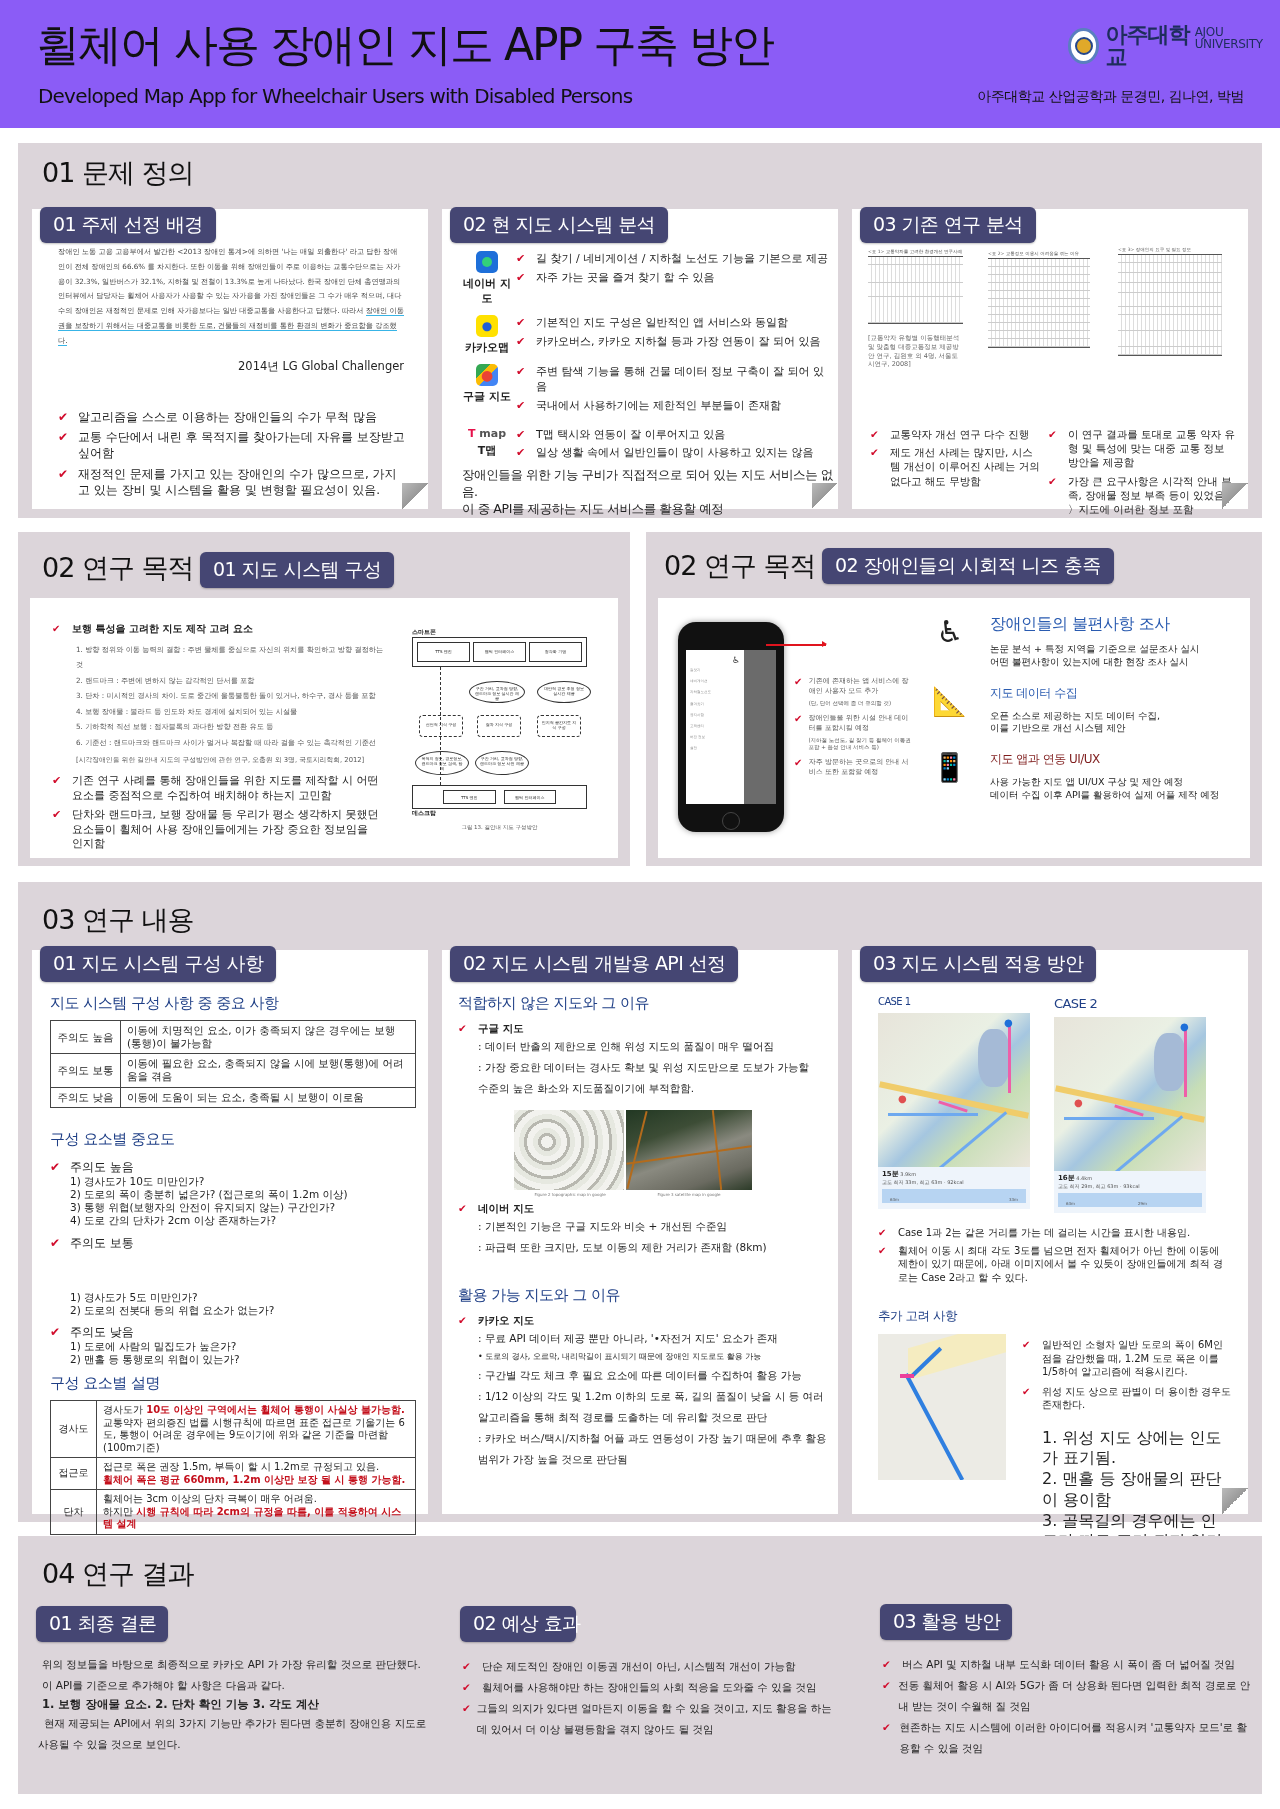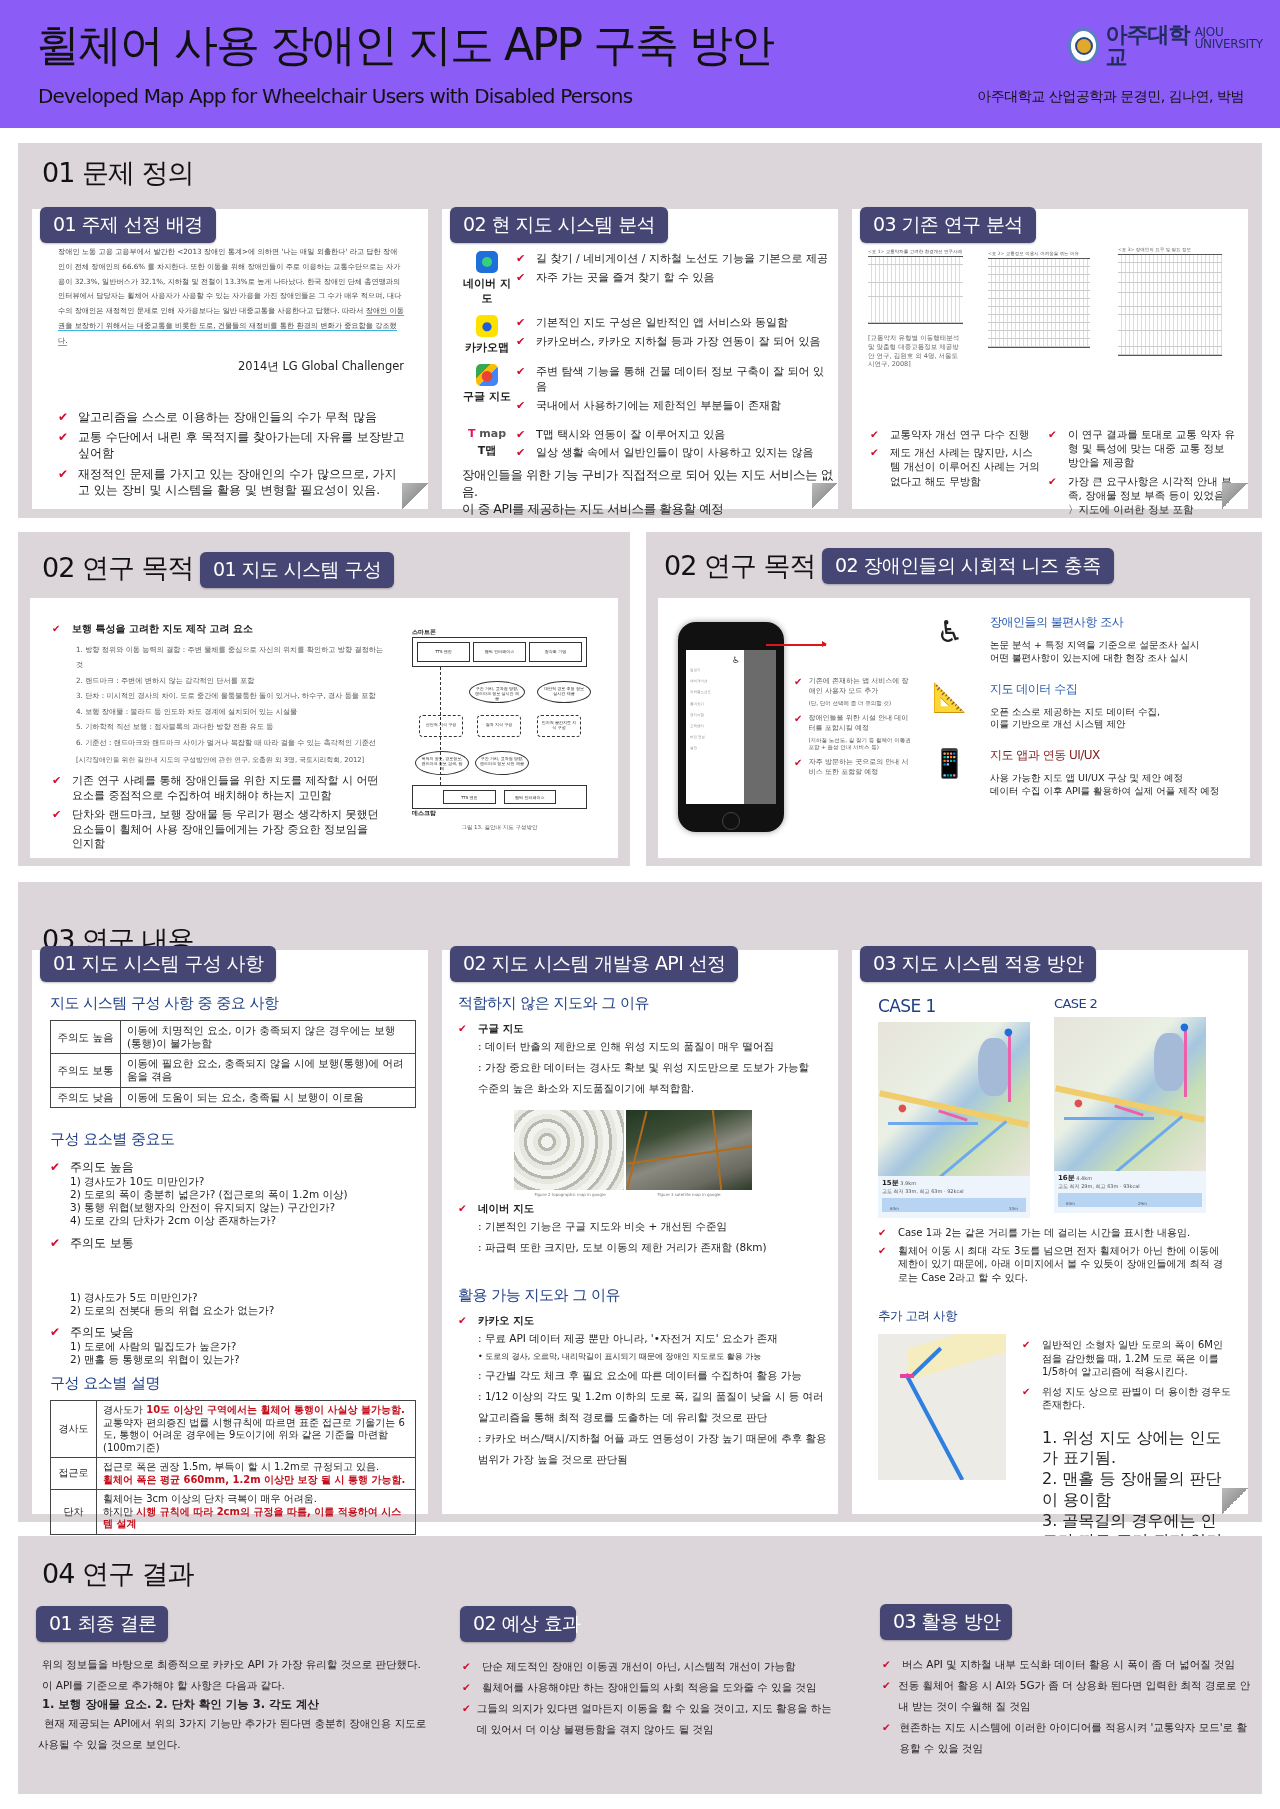--- a/index.html
+++ b/index.html
@@ -318,21 +318,21 @@
           <div>
             <div>자주 방문하는 곳으로의 안내 서비스 또한 포함할 예정</div>
           </div>
         </div>
     </div>
 
     <div style="position:absolute;left:268px;top:16px;width:310px;">
       <div style="display:flex;margin-bottom:16px;">
         <div style="width:48px;font-size:30px;text-align:center;">♿</div>
         <div style="flex:1;margin-left:16px;">
-            <div class="blue-h" style="font-size:12px;color:#2a5bb0;margin-bottom:8px;">장애인들의 불편사항 조사</div>
+            <div class="blue-h" style="font-size:16px;color:#2a5bb0;margin-bottom:8px;">장애인들의 불편사항 조사</div>
             <div style="font-size:9.5px;line-height:1.35;">논문 분석 + 특정 지역을 기준으로 설문조사 실시</div>
             <div style="font-size:9.5px;line-height:1.35;">어떤 불편사항이 있는지에 대한 현장 조사 실시</div>
           </div>
       </div>
       <div style="display:flex;margin-bottom:16px;">
         <div style="width:48px;font-size:28px;text-align:center;">📐</div>
         <div style="flex:1;margin-left:16px;">
             <div class="blue-h" style="font-size:12px;color:#2a5bb0;margin-bottom:8px;">지도 데이터 수집</div>
             <div style="font-size:9.5px;line-height:1.35;">오픈 소스로 제공하는 지도 데이터 수집,</div>
             <div style="font-size:9.5px;line-height:1.35;">이를 기반으로 개선 시스템 제안</div>
@@ -344,21 +344,21 @@
             <div class="blue-h" style="font-size:12px;color:#7f1d1d;margin-bottom:8px;">지도 앱과 연동 UI/UX</div>
             <div style="font-size:9.5px;line-height:1.35;">사용 가능한 지도 앱 UI/UX 구상 및 제안 예정</div>
             <div style="font-size:9.5px;line-height:1.35;">데이터 수집 이후 API를 활용하여 실제 어플 제작 예정</div>
           </div>
       </div>
     </div>
   </div>
 </div>
 
 <div class="section" style="left:18px;top:882px;width:1244px;height:640px;">
-  <div class="sec-title" style="left:24px;top:40px;">03 연구 내용</div>
+  <div class="sec-title" style="left:24px;top:20px;">03 연구 내용</div>
 
   <div class="card" style="left:14px;top:68px;width:396px;height:564px;">
     <div class="blue-h" style="position:absolute;left:18px;top:44px;">지도 시스템 구성 사항 중 중요 사항</div>
     <div style="position:absolute;left:18px;top:70px;width:366px;">
       <table class="crit">
         <tbody>
             <tr>
               <td class="k">주의도 높음</td>
               <td>이동에 치명적인 요소, 이가 충족되지 않은 경우에는 보행(통행)이 불가능함</td>
             </tr>
@@ -460,21 +460,21 @@
           <div>: 카카오 버스/택시/지하철 어플 과도 연동성이 가장 높기 때문에 추후 활용</div>
           <div>범위가 가장 높을 것으로 판단됨</div>
         </div>
     </div>
   </div>
   <div class="tag" style="left:432px;top:64px;">02 지도 시스템 개발용 API 선정</div>
 
   <div class="card" style="left:834px;top:68px;width:396px;height:564px;">
 
     <div style="position:absolute;left:26px;top:46px;width:152px;">
-      <div style="font-size:17px;color:#1f3f86;letter-spacing:-0.6px;margin-bottom:6px;">CASE 1</div>
+      <div style="font-size:10px;color:#1f3f86;letter-spacing:-0.6px;margin-bottom:6px;">CASE 1</div>
       <div class="map" style="height:154px;background:linear-gradient(135deg,#e7e4da 0%,#eaf0e4 40%,#a5c6e0 55%,#c7deb6 70%,#ebe6dc 100%);">
         <div style="position:absolute;left:100px;top:16px;width:32px;height:58px;background:#a5bad6;border-radius:40%;"></div>
         <div style="position:absolute;left:0;top:84px;width:152px;height:6px;background:#f0cc6a;transform:rotate(12deg);"></div>
         <div style="position:absolute;left:10px;top:100px;width:90px;height:3px;background:#6ea9ef;"></div>
         <div style="position:absolute;left:60px;top:92px;width:30px;height:3px;background:#ee5fa9;transform:rotate(18deg);"></div>
         <div style="position:absolute;left:130px;top:10px;width:3px;height:70px;background:#ee5fa9;"></div>
         <div style="position:absolute;left:40px;top:130px;width:100px;height:3px;background:#6ea9ef;transform:rotate(-40deg);"></div>
         <div style="position:absolute;left:126px;top:4px;font-size:10px;color:#1e6fd9;">●</div>
         <div style="position:absolute;left:20px;top:80px;font-size:10px;color:#e05050;">●</div>
       </div>

